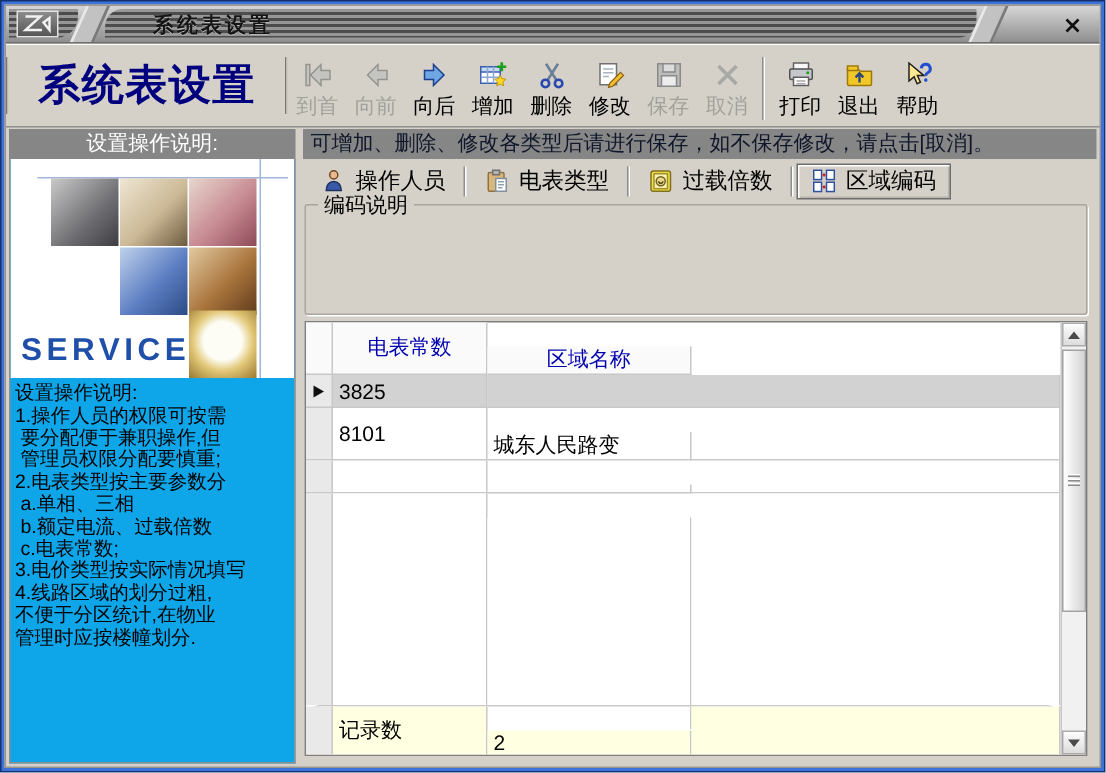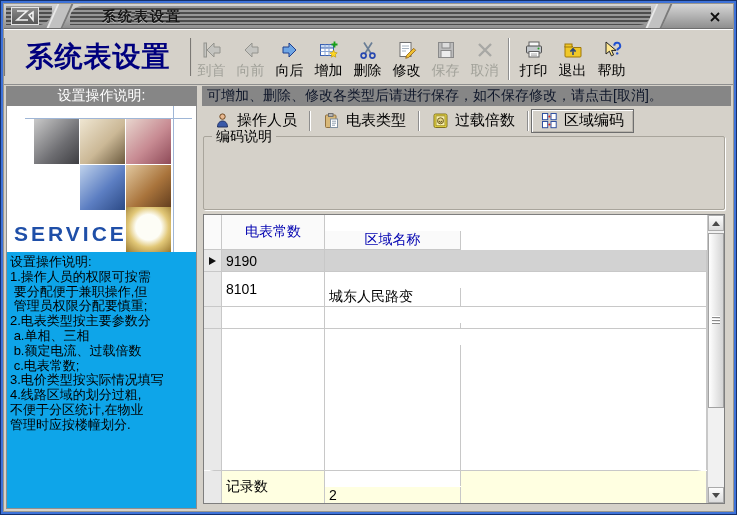--- a/index.html
+++ b/index.html
@@ -369,21 +369,21 @@
           <div class="grow g-header">
             <div class="gcell c0"></div>
             <div class="gcell c1">电表常数</div>
             <div class="gcell c2">区域名称</div>
           </div>
 
           <div class="grow selected">
             <div class="gcell c0">
                   <span class="row-marker"></span>
                 </div>
-            <div class="gcell c1">9190</div>
+            <div class="gcell c1">3825</div>
             <div class="gcell c3"></div>
           </div>
 
           <div class="grow">
             <div class="gcell c0"></div>
             <div class="gcell c1">8101</div>
             <div class="gcell c2">城东人民路变</div>
             <div class="gcell c3"></div>
           </div>
 

